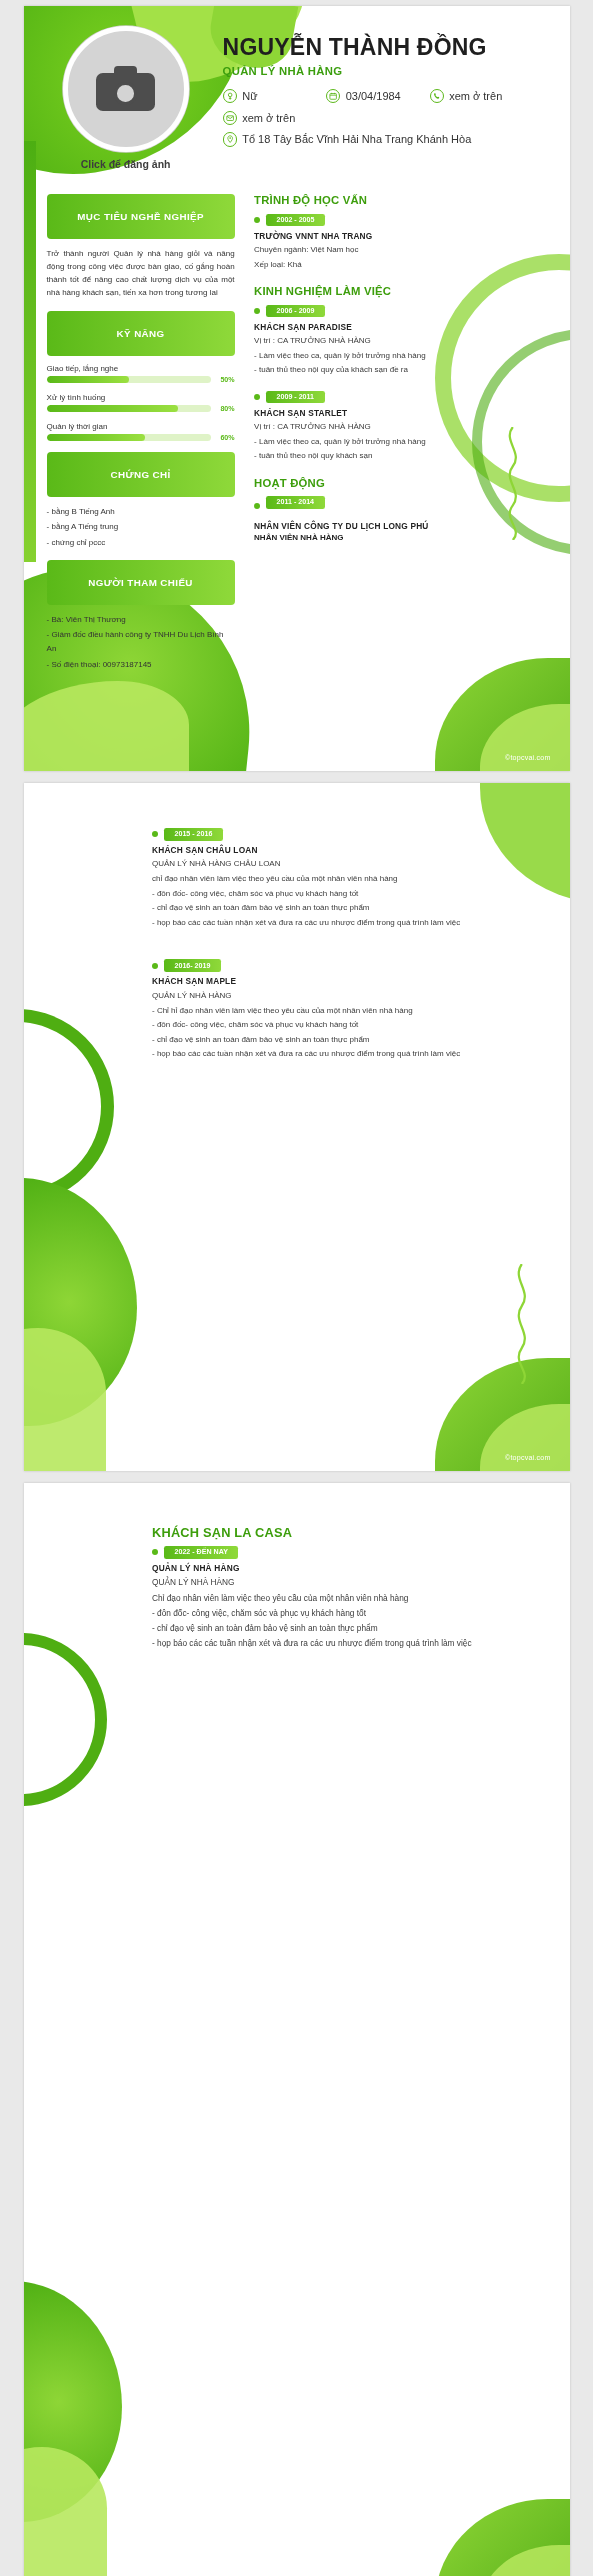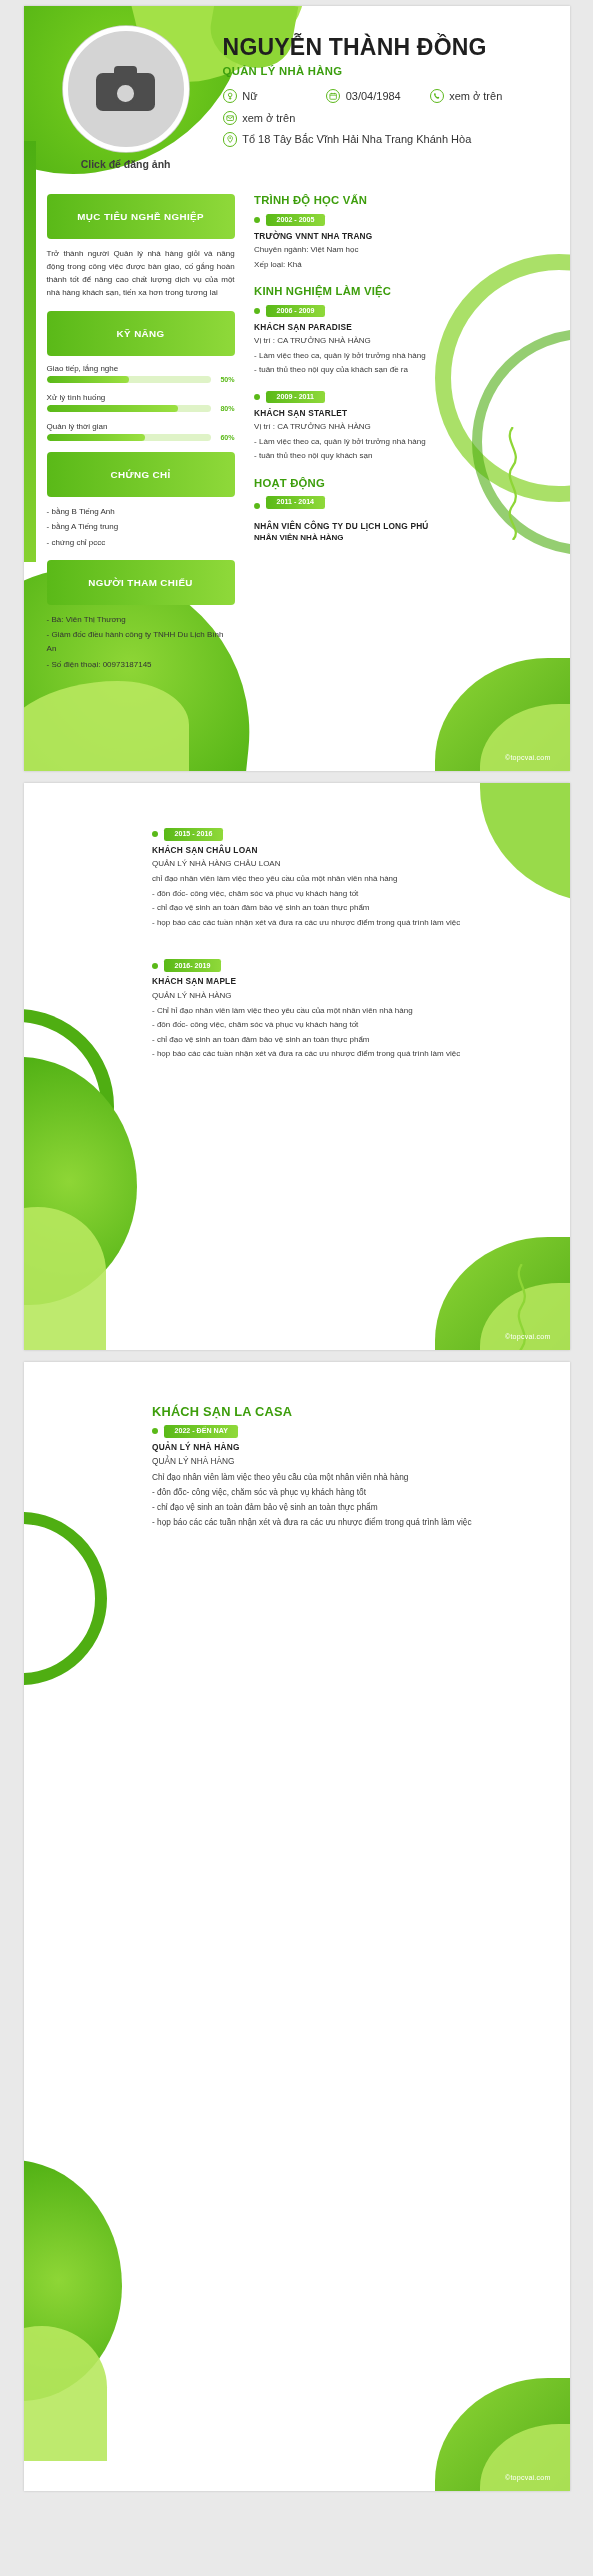--- a/index.html
+++ b/index.html
@@ -16,21 +16,21 @@
   }
   .page {
     width: 546px;
     margin: 0 auto 12px auto;
     background: #ffffff;
     position: relative;
     overflow: hidden;
     box-shadow: 0 0 2.3px rgba(0,0,0,0.18);
   }
   .page1 { height: 765px; }
-  .page2 { height: 567px; }
+  .page2 { height: 688px; }
   .page3 { height: 1129px; }
 
   
   .blob { position: absolute; pointer-events: none; }
 
   .p1-topleft {
     left: -98px; top: -135px;
     width: 323px; height: 301px;
     background: radial-gradient(circle at 60% 70%, #7ed321 0%, #4cae12 60%, #3d9b0c 100%);
     border-radius: 0 0 65% 55%;

